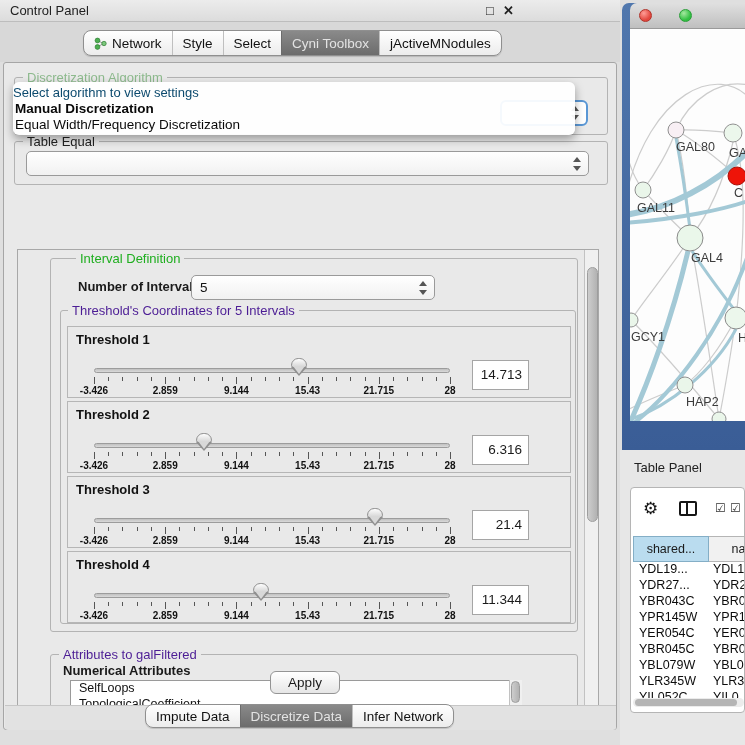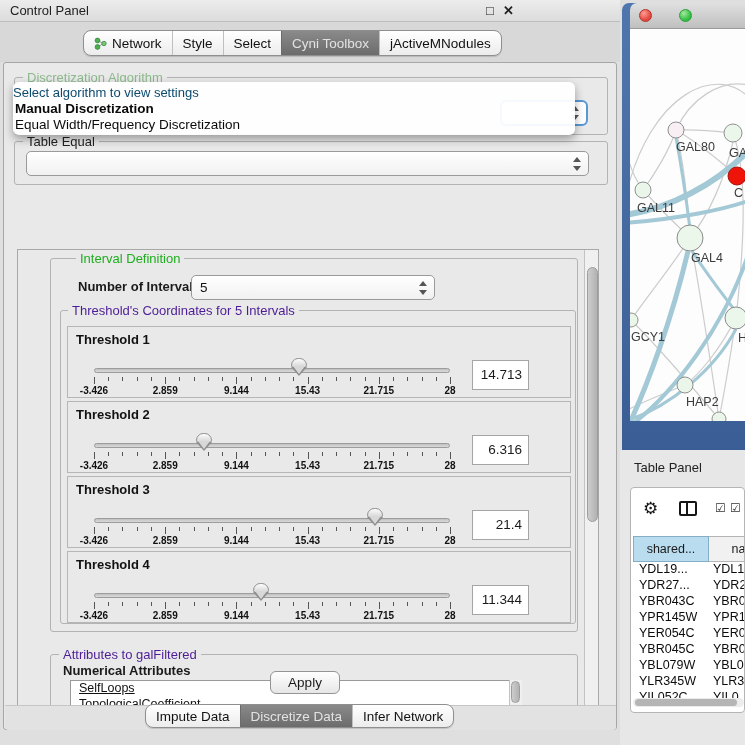--- a/index.html
+++ b/index.html
@@ -48,21 +48,21 @@
   .thumb { position:absolute; top:31px; width:16px; height:10px; background:linear-gradient(#fdfdfd,#d5d5d5); border:1px solid #8f8f8f; border-radius:8px 8px 3px 3px; z-index:2; }
   .thumb::before { content:''; position:absolute; left:-1px; top:8px; border-left:8px solid transparent; border-right:8px solid transparent; border-top:9px solid #8f8f8f; }
   .thumb::after { content:''; position:absolute; left:1px; top:7px; border-left:6px solid transparent; border-right:6px solid transparent; border-top:8px solid #d8d8d8; }
   .tick { position:absolute; top:50px; width:1px; height:4px; background:#555; }
   .tick.major { height:7px; }
   .scale-label { position:absolute; top:58px; width:50px; text-align:center; font-size:10px; font-weight:700; color:#111; }
   .th-value { position:absolute; left:404px; top:33px; width:57px; height:30px; background:#fff; border:1px solid #a5a5a5; font-size:13.5px; line-height:28px; text-align:right; padding-right:6px; }
 
   
   #attr-list { background:#fff; border:1px solid #9a9a9a; overflow:hidden; }
-  .attr-item { font-size:12.5px; line-height:15.5px; padding-left:8px; color:#111; white-space:nowrap;text-decoration:underline; }
+  .attr-item { font-size:12.5px; line-height:15.5px; padding-left:8px; color:#111; white-space:nowrap; }
 
   .pushbtn { position:absolute; background:linear-gradient(#ffffff,#e6e6e6); border:1px solid #949494; border-radius:6px; font-size:13.5px; text-align:center; }
 
   
   #netwin { left:622px; top:3px; width:123px; height:447px; background:linear-gradient(#5077ad,#3a5d96); border-top-left-radius:7px; }
   #net-titlebar { position:absolute; left:8px; top:0; right:0; height:26px; background:linear-gradient(#e0e0e0,#bfbfbf); border-top-left-radius:7px; border-bottom:1px solid #9a9a9a; }
   .light { position:absolute; top:6px; width:13px; height:13px; border-radius:50%; }
   #net-canvas { position:absolute; left:8px; top:26px; width:115px; height:392px; background:#fdfdfd; overflow:hidden; }
 
   

